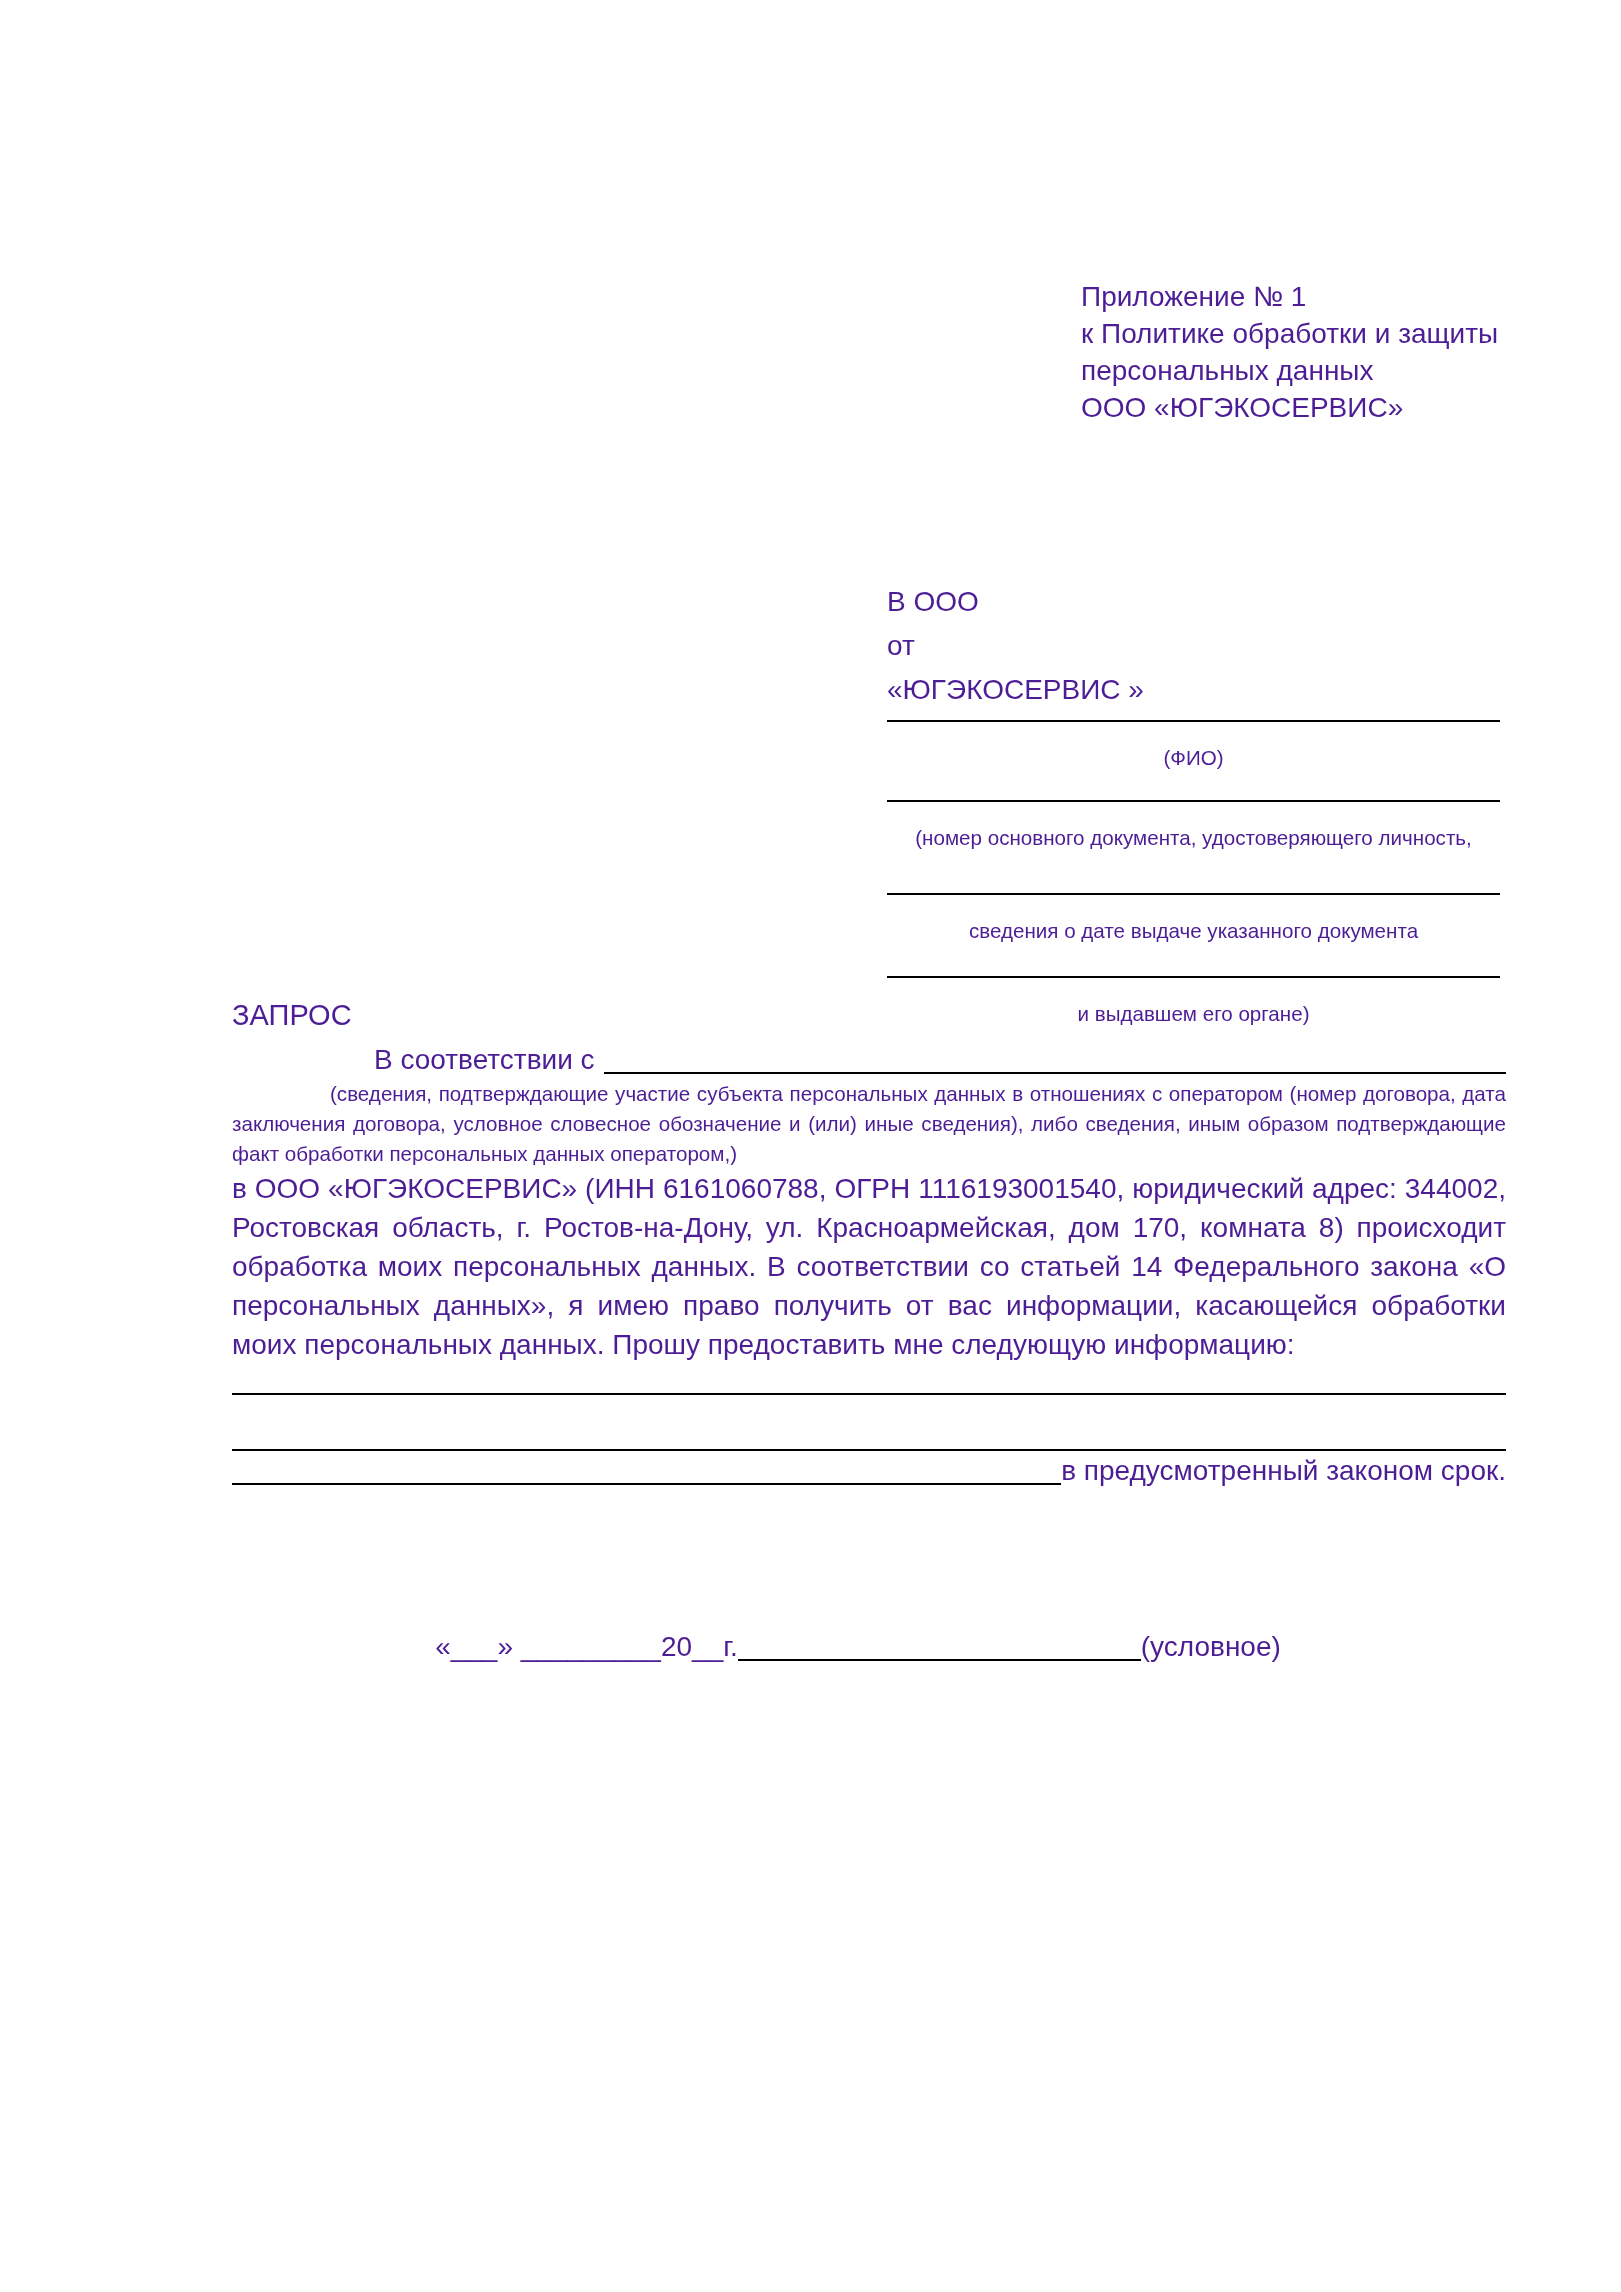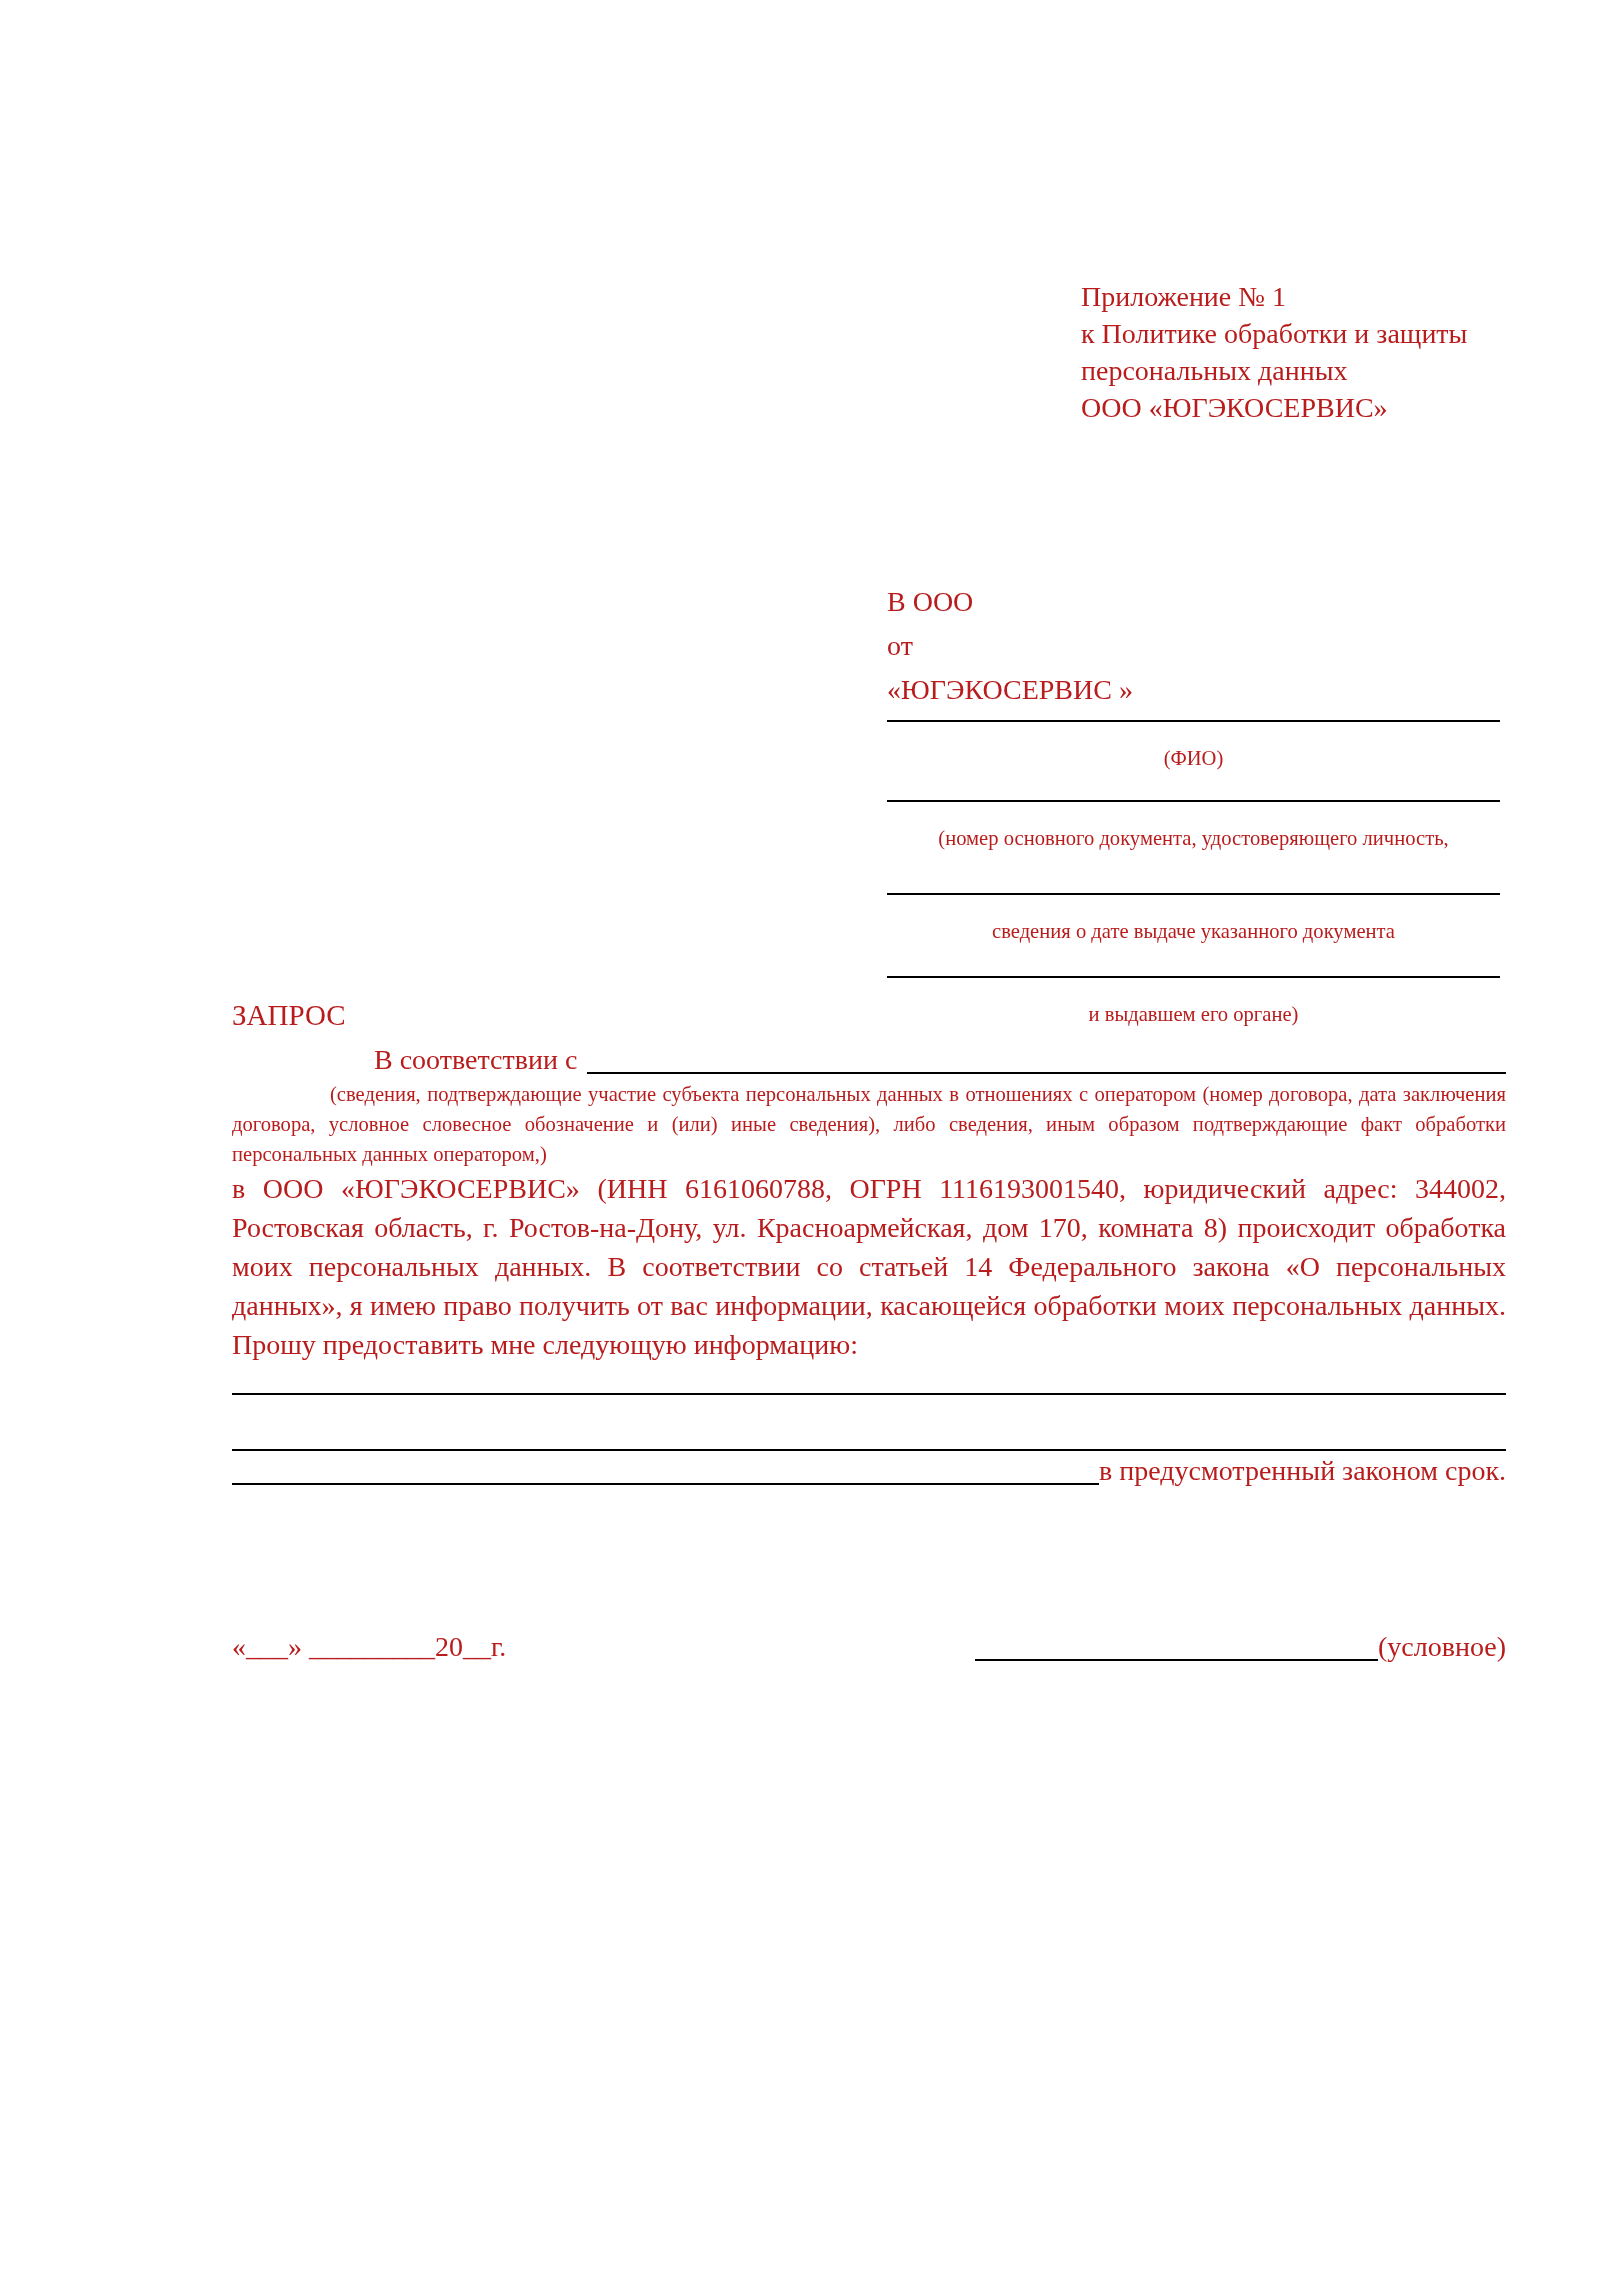--- a/index.html
+++ b/index.html
@@ -5,22 +5,22 @@
   html, body {
     margin: 0;
     padding: 0;
     background: #ffffff;
   }
   .page {
     position: relative;
     width: 1621px;
     height: 1802px;
     background: #ffffff;
-    color: #b91c1c;
-    font-family: Liberation Serif, serif;
+    color: #4c1d95;
+    font-family: Liberation Sans, sans-serif;
     overflow: hidden;
   }
 
   
   .doc-header {
     position: absolute;
     left: 1081px;
     top: 278px;
     font-size: 28px;
     line-height: 37px;
@@ -120,25 +120,25 @@
   .address-row .fill {
     flex: 1;
     border-bottom: 2.9px solid #000;
     margin-bottom: 4.9px;
   }
   .address-suffix { white-space: nowrap; }
 
   
   .signature-row {
     position: absolute;
-    left: 232px;
+    left: 221px;
     top: 1627px;
     width: 1274px;
     display: flex;
-    justify-content: space-between;
+    justify-content: center;
     align-items: flex-end;
     font-size: 28px;
     line-height: 39px;
   }
   .date-field { white-space: nowrap; }
   .sig-group {
     display: flex;
     align-items: flex-end;
     white-space: nowrap;
   }

